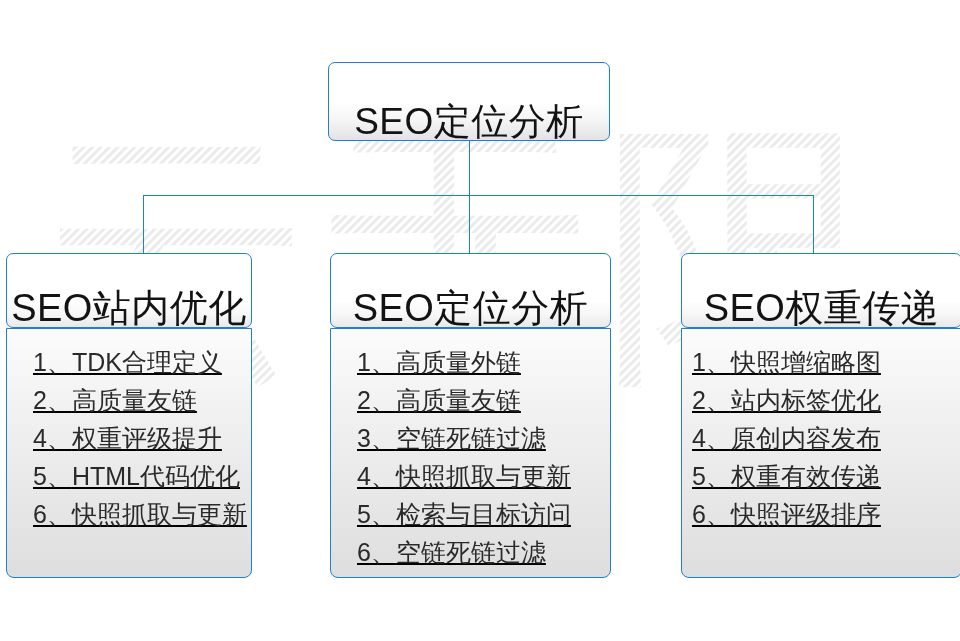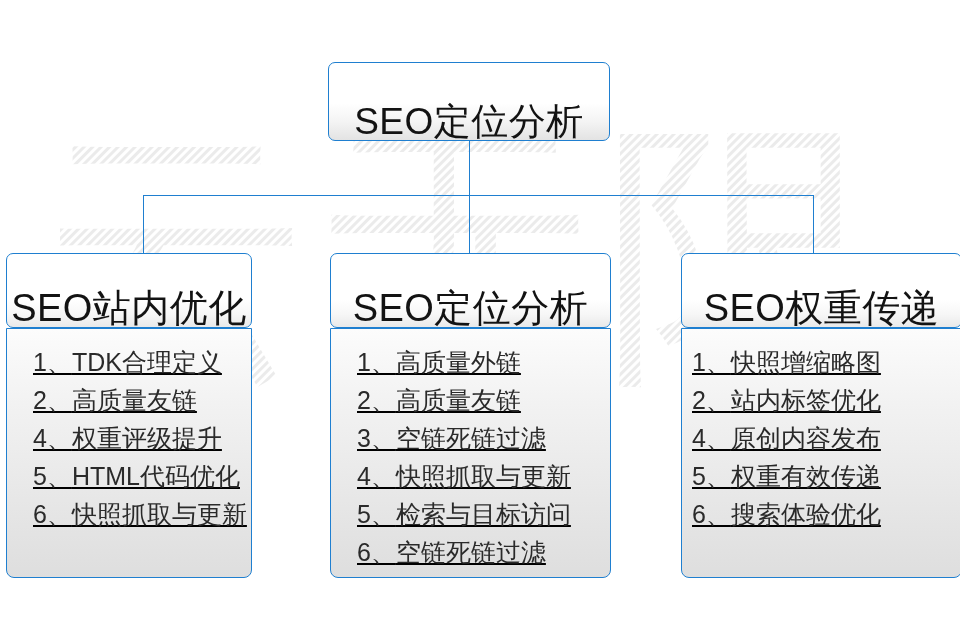--- a/index.html
+++ b/index.html
@@ -172,17 +172,17 @@
 
   <div class="node-box col-head col3">
     <span class="node-title">SEO权重传递</span>
   </div>
   <div class="node-box col-body col3">
     <ul class="item-list">
       <li><span class="item-num">1、</span><span class="item-text">快照增缩略图</span></li>
       <li><span class="item-num">2、</span><span class="item-text">站内标签优化</span></li>
       <li><span class="item-num">4、</span><span class="item-text">原创内容发布</span></li>
       <li><span class="item-num">5、</span><span class="item-text">权重有效传递</span></li>
-      <li><span class="item-num">6、</span><span class="item-text">搜索体验优化</span></li>
+      <li><span class="item-num">6、</span><span class="item-text">快照评级排序</span></li>
     </ul>
   </div>
 
 </div>
 
 </body></html>

